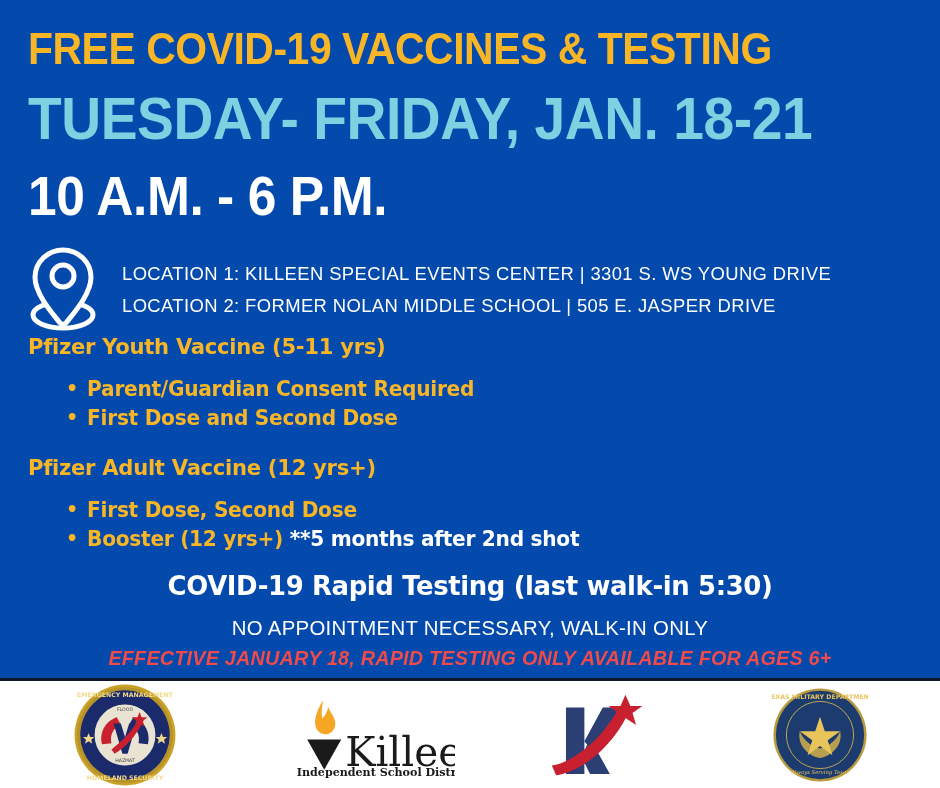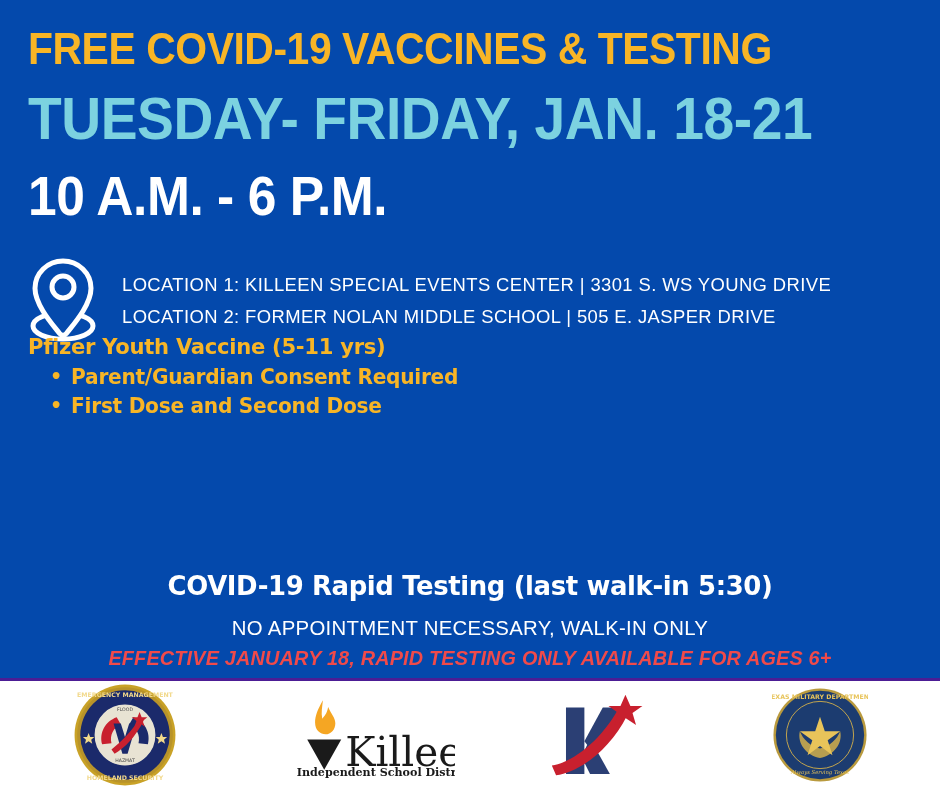--- a/index.html
+++ b/index.html
@@ -2,21 +2,21 @@
 <html><head>
 <meta charset="utf-8">
 <style>
   html, body { margin:0; padding:0; }
   body {
     width:940px; height:788px;
     background:#ffffff;
     font-family:"Liberation Sans", sans-serif;
     overflow:hidden;
   }
-  .poster { position:relative; width:940px; height:708px; background:#4c1d95; }
+  .poster { position:relative; width:940px; height:708px; background:#0f172a; }
 
   .blue-panel {
     position:absolute; left:0; top:0; width:940px; height:678px;
     background:#0449AC;
   }
 
   
   .headline {
     position:absolute;
     font-family:"Liberation Sans Narrow","Liberation Sans", sans-serif;
@@ -39,21 +39,21 @@
   }
   #h-line3 {
     left:28px; top:163px;
     font-size:56px;
     color:#FFFFFF;
     transform:scaleX(0.92);
   }
 
   
   .location-block {
-    position:absolute; left:26px; top:255px;
+    position:absolute; left:26px; top:244px;
     display:flex; align-items:center; gap:22px;
   }
   .pin-icon { width:74px; height:88px; flex:none; }
   .loc-lines { display:flex; flex-direction:column; gap:10px; padding-top:4px; }
   .loc-line {
     font-family:"Liberation Sans Narrow","Liberation Sans", sans-serif;
     font-size:19px; font-weight:500; color:#FFFFFF;
     letter-spacing:0.4px; white-space:nowrap;
     transform:scaleX(0.97); transform-origin:left center;
   }
@@ -66,21 +66,21 @@
   .vax-heading {
     font-family:"DejaVu Sans", sans-serif;
     font-weight:bold;
     font-size:22px;
     color:#F8B526;
     letter-spacing:-0.3px;
     white-space:nowrap;
     margin:0 0 4px 0;
     transform:scaleX(0.96); transform-origin:left center;
   }
-  .vax-list { list-style:none; margin:0; padding:0 0 0 22px; }
+  .vax-list { list-style:none; margin:16px; padding:0 0 0 22px; }
   .vax-item {
     font-family:"DejaVu Sans", sans-serif;
     font-weight:bold;
     font-size:21px;
     color:#F8B526;
     letter-spacing:-0.3px;
     white-space:nowrap;
     line-height:1.40;
     position:relative;
     padding-left:22px;
@@ -163,20 +163,31 @@
     <ul class="vax-list">
       <li class="vax-item">
         <span>Parent/Guardian Consent Required</span>
       </li>
       <li class="vax-item">
         <span>First Dose and Second Dose</span>
       </li>
     </ul>
   </div>
 
+  <div class="vax-section" id="vax-adult">
+    <div class="vax-heading">Pfizer Adult Vaccine (12 yrs+)</div>
+    <ul class="vax-list">
+      <li class="vax-item">
+        <span>First Dose, Second Dose</span>
+      </li>
+      <li class="vax-item">
+        <span>Booster (12 yrs+) </span><span class="note">**5 months after 2nd shot</span>
+      </li>
+    </ul>
+  </div>
 
   <div class="testing-title">COVID-19 Rapid Testing (last walk-in 5:30)</div>
   <div class="testing-sub">NO APPOINTMENT NECESSARY, WALK-IN ONLY</div>
   <div class="testing-note">EFFECTIVE JANUARY 18, RAPID TESTING ONLY AVAILABLE FOR AGES 6+</div>
 
   <div class="footer">
 
     <div class="logo-slot" id="slot-em">
       <svg width="104" height="104" viewBox="0 0 200 200">
         <circle cx="100" cy="100" r="97" fill="#C9A227"></circle>

